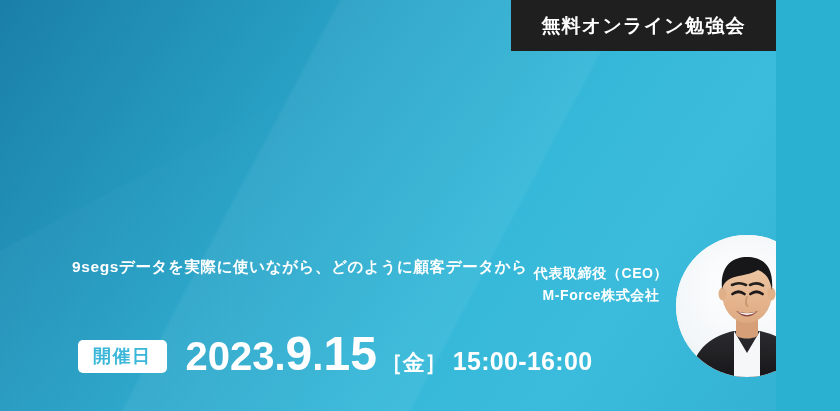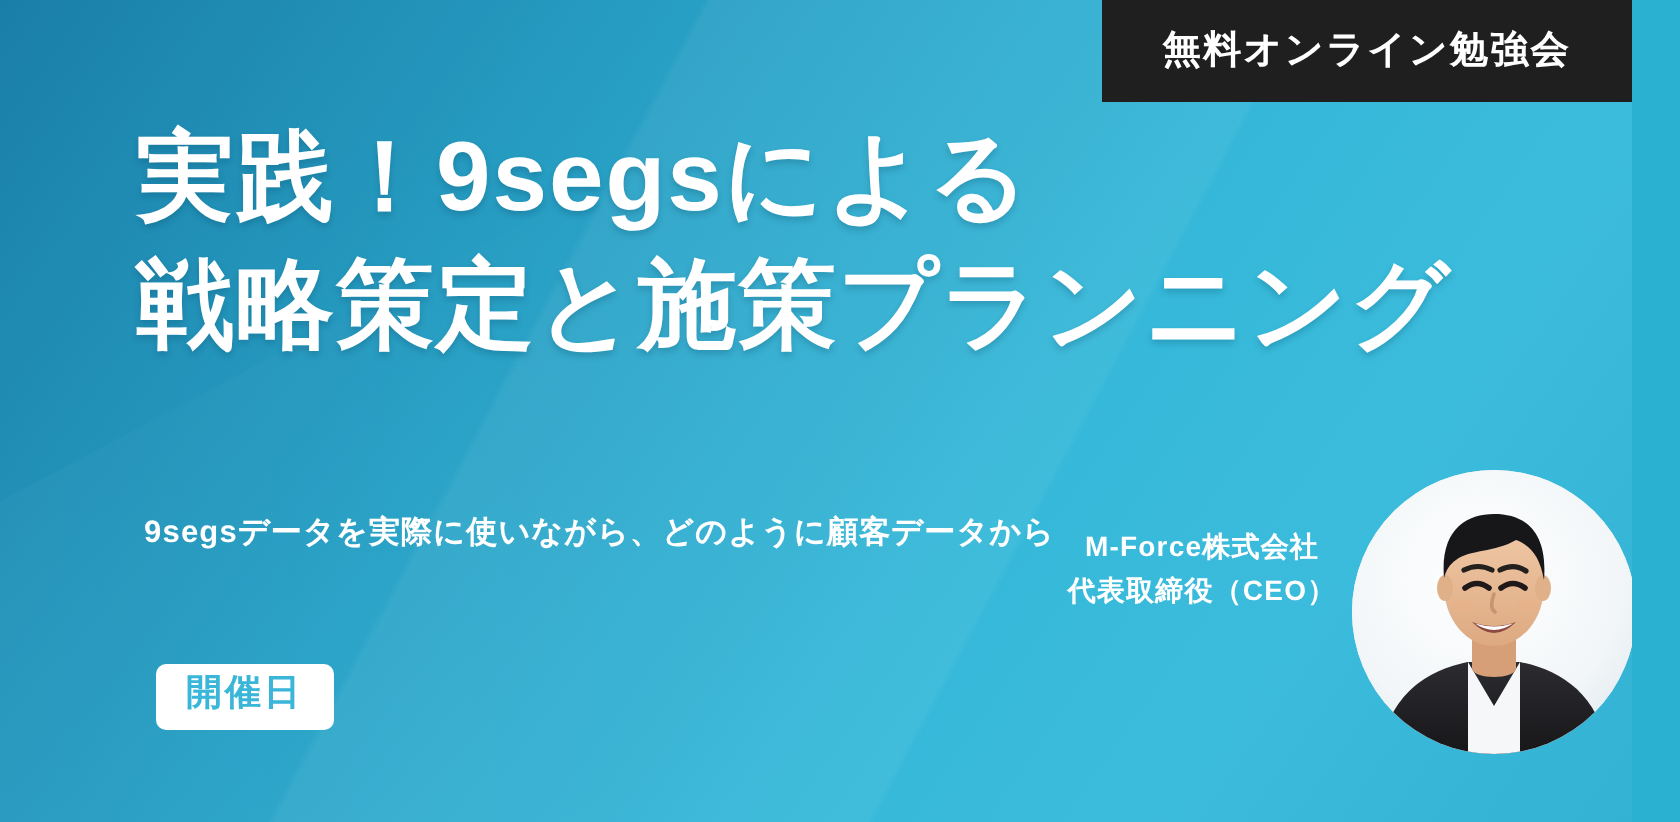--- a/index.html
+++ b/index.html
@@ -12,21 +12,20 @@
     position:relative;width:776px;height:411px;overflow:hidden;
     background:
       linear-gradient(118deg,
         rgba(255,255,255,0.00) 0%,
         rgba(255,255,255,0.00) 34%,
         rgba(255,255,255,0.055) 34.4%,
         rgba(255,255,255,0.055) 63%,
         rgba(255,255,255,0.00) 63.4%,
         rgba(255,255,255,0.00) 100%),
       linear-gradient(125deg, #1a7fa8 0%, #218fb6 16%, #2aa5c9 38%, #35b8d9 62%, #3cbcdc 78%, #33b2d4 100%);
-    padding-left: 40px;
   }
   
   #sheen{
     position:absolute;left:-120px;bottom:-160px;width:720px;height:420px;
     background:linear-gradient(118deg, rgba(255,255,255,0.045) 0%, rgba(255,255,255,0.0) 60%);
     transform:rotate(-28deg);pointer-events:none;
   }
 
   
   #ribbon{
@@ -82,21 +81,21 @@
 
   
   #portrait{
     position:absolute;left:676px;top:235px;width:142px;height:142px;
     border-radius:50%;overflow:hidden;background:#eef3f6;
   }
   #portrait svg{display:block;width:142px;height:142px;}
 
   
   #date-row{
-    position:absolute;left:78px;top:332px;display:flex;align-items:center;font-family:Liberation Mono, monospace;
+    position:absolute;left:78px;top:332px;display:flex;align-items:center;
   }
   #date-badge{
     background:#ffffff;border-radius:5px;
     padding:7px 15px 8px 15px;margin-right:19px;margin-bottom:4px;
     line-height:1;
   }
   #date-badge .label{
     color:#3ab6d8;font-size:18px;font-weight:bold;letter-spacing:1.5px;white-space:nowrap;
   }
   .d-year{
@@ -121,33 +120,29 @@
 <body>
 
 <div id="banner">
 
   <div id="sheen"></div>
 
   <div id="ribbon">
     <span class="label">無料オンライン勉強会</span>
   </div>
 
-  <div id="headline">
-    <div class="h-line">実践！9segsによる</div>
-    <div class="h-line">戦略策定と施策プランニング</div>
-  </div>
 
 
   <div id="body-copy">
     <div class="b-line">9segsデータを実際に使いながら、どのように顧客データから</div>
   </div>
 
   <div id="speaker">
+    <div class="sp-line">代表取締役（CEO）</div>
     <div class="sp-line">M-Force株式会社</div>
-    <div class="sp-line">代表取締役（CEO）</div>
   </div>
 
   <div id="portrait">
     <svg viewBox="0 0 142 142" xmlns="http://www.w3.org/2000/svg" aria-hidden="true">
       <defs>
         <radialGradient id="bgw" cx="45%" cy="38%" r="72%">
           <stop offset="0%" stop-color="#ffffff"></stop>
           <stop offset="70%" stop-color="#f2f6f8"></stop>
           <stop offset="100%" stop-color="#dfe8ed"></stop>
         </radialGradient>
@@ -188,15 +183,18 @@
 
       <ellipse cx="55" cy="68" rx="5" ry="3.5" fill="#e7b189" opacity="0.55"></ellipse>
       <ellipse cx="87" cy="68" rx="5" ry="3.5" fill="#e7b189" opacity="0.55"></ellipse>
     </svg>
   </div>
 
   <div id="date-row">
     <div id="date-badge">
       <span class="label">開催日</span>
     </div>
+    <div style="white-space:nowrap;">
+      <span class="d-year inline">2023</span><span class="d-dot inline">.</span><span class="d-md inline">9</span><span class="d-dot inline">.</span><span class="d-md inline">15</span><span class="d-dow inline">［金］</span><span class="d-time inline">15:00-16:00</span>
+    </div>
   </div>
 
 </div>
 
 </body></html>

